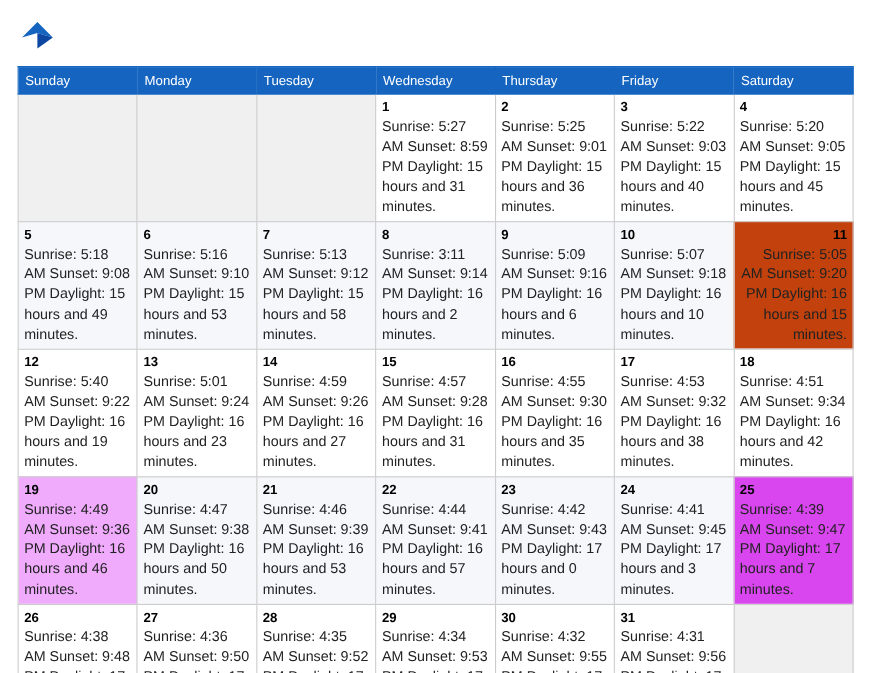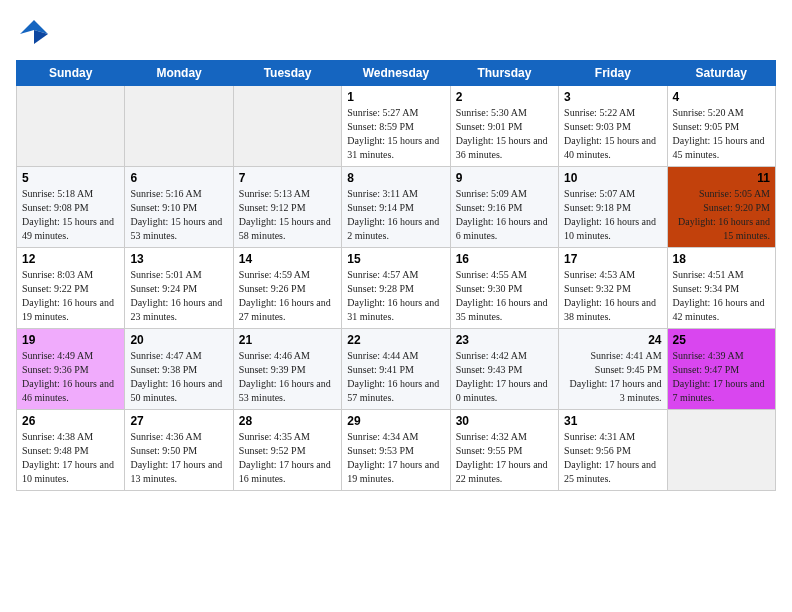--- a/index.html
+++ b/index.html
@@ -43,24 +43,24 @@
       font-weight: 500;
     }
     .calendar {
       width: 100%;
       border-collapse: collapse;
       font-size: 11px;
     }
     .calendar th {
       background-color: #1565c0;
       color: #fff;
-      text-align: center;
+      text-align: left;
       padding: 5px 6px;
       font-size: 12px;
-      font-weight: bold;
+      font-weight: normal;
       border: 1px solid #1565c0;
     }
     .calendar td {
       border: 1px solid #ccc;
       vertical-align: top;
       padding: 4px 5px;
       width: 108px;
       min-height: 80px;
       background: #fff;
     }
@@ -68,23 +68,22 @@
       background: #f5f7fa;
     }
     .day-num {
       font-weight: bold;
       font-size: 12px;
       margin-bottom: 2px;
       display: block;
     }
     .day-content {
       color: #222;
-      font-size: 10px;
+      font-size: 13px;
       line-height: 1.4;
-      font-family: Liberation Serif, serif;
     }
     .empty-cell {
       background: #f0f0f0 !important;
     }
   </style>
 </head>
 <body>
 
 <div class="header">
   <div class="logo">
@@ -125,21 +124,21 @@
         <td class="empty-cell"></td>
         <td>
           <span class="day-num">1</span>
           <div class="day-content">Sunrise: 5:27 AM
 Sunset: 8:59 PM
 Daylight: 15 hours
 and 31 minutes.</div>
         </td>
         <td>
           <span class="day-num">2</span>
-          <div class="day-content">Sunrise: 5:30 AM
+          <div class="day-content">Sunrise: 5:25 AM
 Sunset: 9:01 PM
 Daylight: 15 hours
 and 36 minutes.</div>
         </td>
         <td>
           <span class="day-num">3</span>
           <div class="day-content">Sunrise: 5:22 AM
 Sunset: 9:03 PM
 Daylight: 15 hours
 and 40 minutes.</div>
@@ -199,21 +198,21 @@
           <span class="day-num">11</span>
           <div class="day-content">Sunrise: 5:05 AM
 Sunset: 9:20 PM
 Daylight: 16 hours
 and 15 minutes.</div>
         </td>
       </tr>
       <tr>
         <td>
           <span class="day-num">12</span>
-          <div class="day-content">Sunrise: 8:03 AM
+          <div class="day-content">Sunrise: 5:40 AM
 Sunset: 9:22 PM
 Daylight: 16 hours
 and 19 minutes.</div>
         </td>
         <td>
           <span class="day-num">13</span>
           <div class="day-content">Sunrise: 5:01 AM
 Sunset: 9:24 PM
 Daylight: 16 hours
 and 23 minutes.</div>
@@ -283,21 +282,21 @@
 Daylight: 16 hours
 and 57 minutes.</div>
         </td>
         <td style="background: rgb(245, 247, 250);">
           <span class="day-num">23</span>
           <div class="day-content">Sunrise: 4:42 AM
 Sunset: 9:43 PM
 Daylight: 17 hours
 and 0 minutes.</div>
         </td>
-        <td style="background: rgb(245, 247, 250); text-align: right;">
+        <td style="background: rgb(245, 247, 250);">
           <span class="day-num">24</span>
           <div class="day-content">Sunrise: 4:41 AM
 Sunset: 9:45 PM
 Daylight: 17 hours
 and 3 minutes.</div>
         </td>
         <td style="background: #d946ef;">
           <span class="day-num">25</span>
           <div class="day-content">Sunrise: 4:39 AM
 Sunset: 9:47 PM

